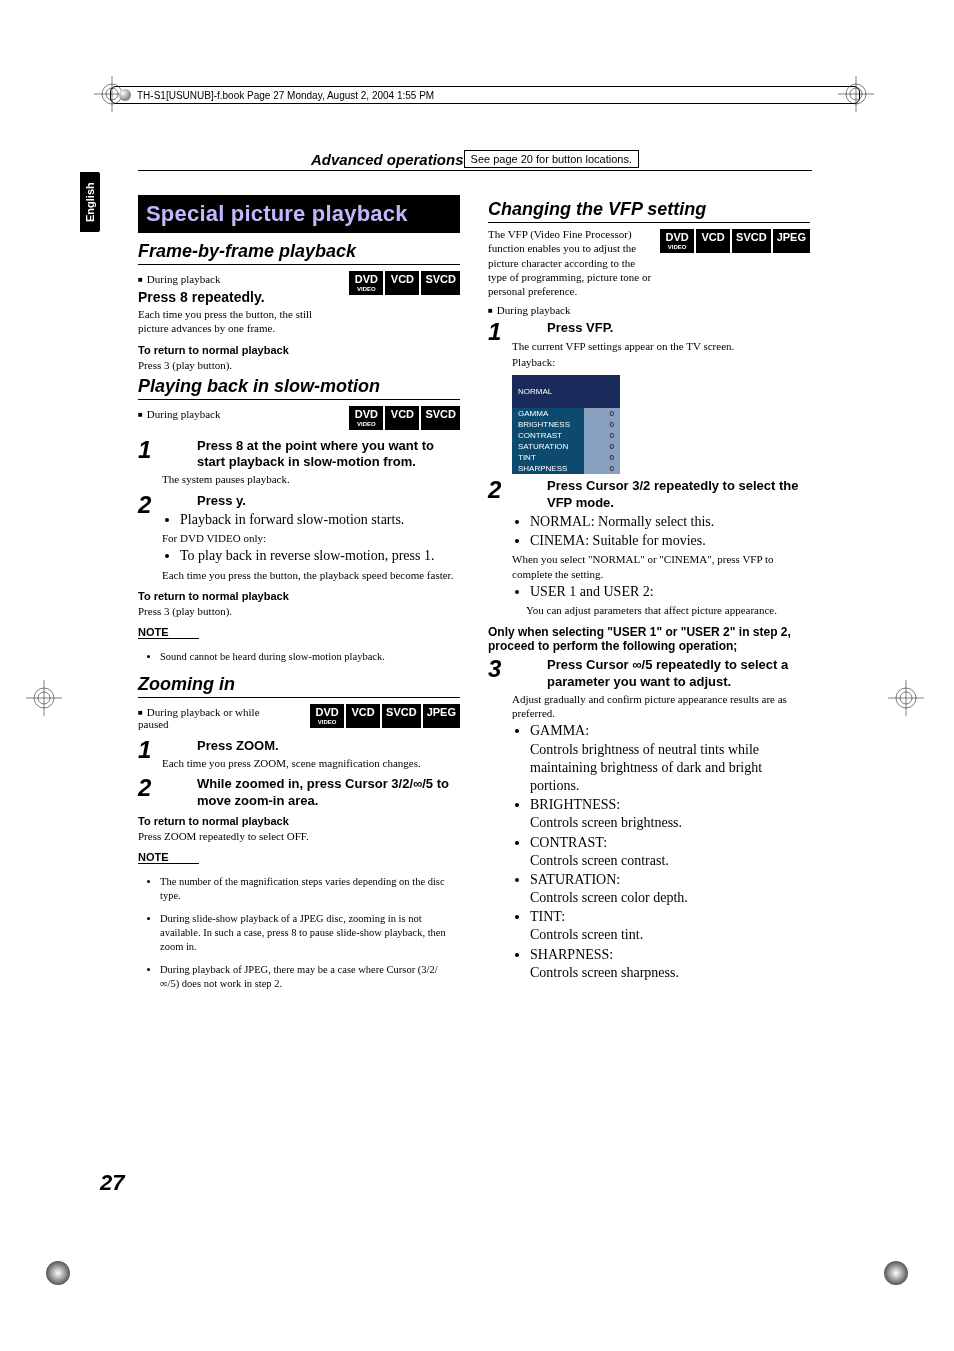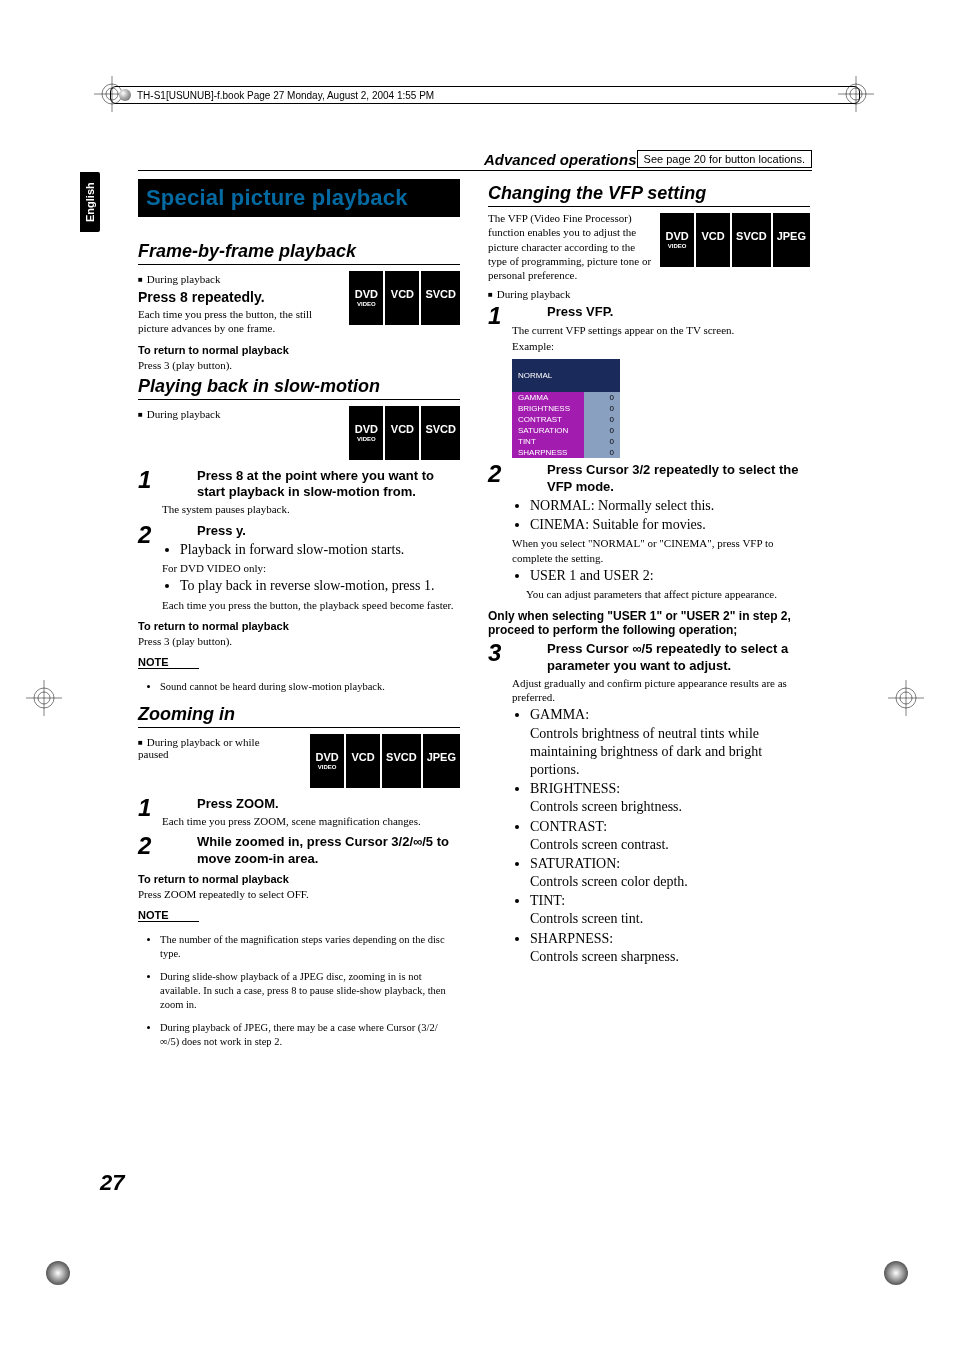--- a/index.html
+++ b/index.html
@@ -66,51 +66,51 @@
     writing-mode: vertical-rl;
     transform: rotate(180deg);
     text-align: center;
     display: flex;
     align-items: center;
     justify-content: center;
     border-radius: 2px 0 0 2px;
   }
   .header-row {
     display: flex;
-    justify-content: flex-end;
+    justify-content: center;
     align-items: flex-end;
     border-bottom: 0.5px solid black;
     padding-bottom: 2px;
-    margin-bottom: 8px;
+    margin-bottom: 24px;
   }
   .section-title {
     font-family: Arial, sans-serif;
     font-weight: bold;
     font-style: italic;
     font-size: 15px;
   }
   .see-page {
     border: 0.5px solid black;
     font-size: 11px;
     font-family: Arial, sans-serif;
     padding: 2px 6px;
   }
   .columns {
     display: flex;
     gap: 28px;
   }
   .col { width: 322px; }
   .banner {
     background: black;
-    color: #0369a1;
+    color: #c4b5fd;
     font-family: Arial, sans-serif;
     font-weight: 900;
     font-size: 22px;
     padding: 6px 8px;
-    margin-bottom: 24px;
+    margin-bottom: 8px;
     letter-spacing: 0.2px;
   }
   h2.sub {
     font-family: Arial, sans-serif;
     font-weight: bold;
     font-style: italic;
     font-size: 18px;
     margin: 4px 0 4px 0;
     border-bottom: 1px solid black;
     padding-bottom: 2px;
@@ -199,21 +199,21 @@
     display: flex;
     gap: 2px;
     margin: 2px 0 4px 6px;
   }
   .badge {
     background: black;
     color: white;
     font-family: Arial, sans-serif;
     font-weight: bold;
     font-size: 11px;
-    padding: 18px 4px;
+    padding: 3px 4px;
     text-align: center;
     min-width: 26px;
     line-height: 1;
   }
   .badge .sub-label {
     display: block;
     font-size: 6px;
     font-weight: bold;
     margin-top: 1px;
   }
@@ -227,21 +227,21 @@
   .vfp-table th {
     background: #1a2a5a;
     color: white;
     text-align: left;
     padding: 12px 6px;
     font-weight: normal;
   }
   .vfp-table td {
     padding: 1px 6px;
   }
-  .vfp-table td.param { background: #a21caf; color: white; width: 60px; }
+  .vfp-table td.param { background: #0c4a6e; color: white; width: 60px; }
   .vfp-table td.val { background: #8aa0c0; color: black; width: 24px; text-align: right; }
   .page-num {
     position: absolute;
     top: 1170px;
     left: 100px;
     font-family: Arial, sans-serif;
     font-weight: bold;
     font-style: italic;
     font-size: 22px;
   }
@@ -417,21 +417,21 @@
         </div>
         <div class="body-text flow-right">The VFP (Video Fine Processor) function enables you to adjust the picture character according to the type of programming, picture tone or personal preference.</div>
         <div style="clear:both"></div>
         <div class="timing">During playback</div>
 
         <div class="step">
           <div class="step-num">1</div>
           <div class="step-content">
             <div class="step-title">Press VFP.</div>
             <div class="body-text">The current VFP settings appear on the TV screen.</div>
-            <div class="body-text">Example:</div>
+            <div class="body-text">Playback:</div>
           </div>
         </div>
 
         <table class="vfp-table">
           <tbody>
               <tr>
                 <th colspan="2">NORMAL</th>
               </tr>
           <tr>
                 <td class="param">GAMMA</td>

